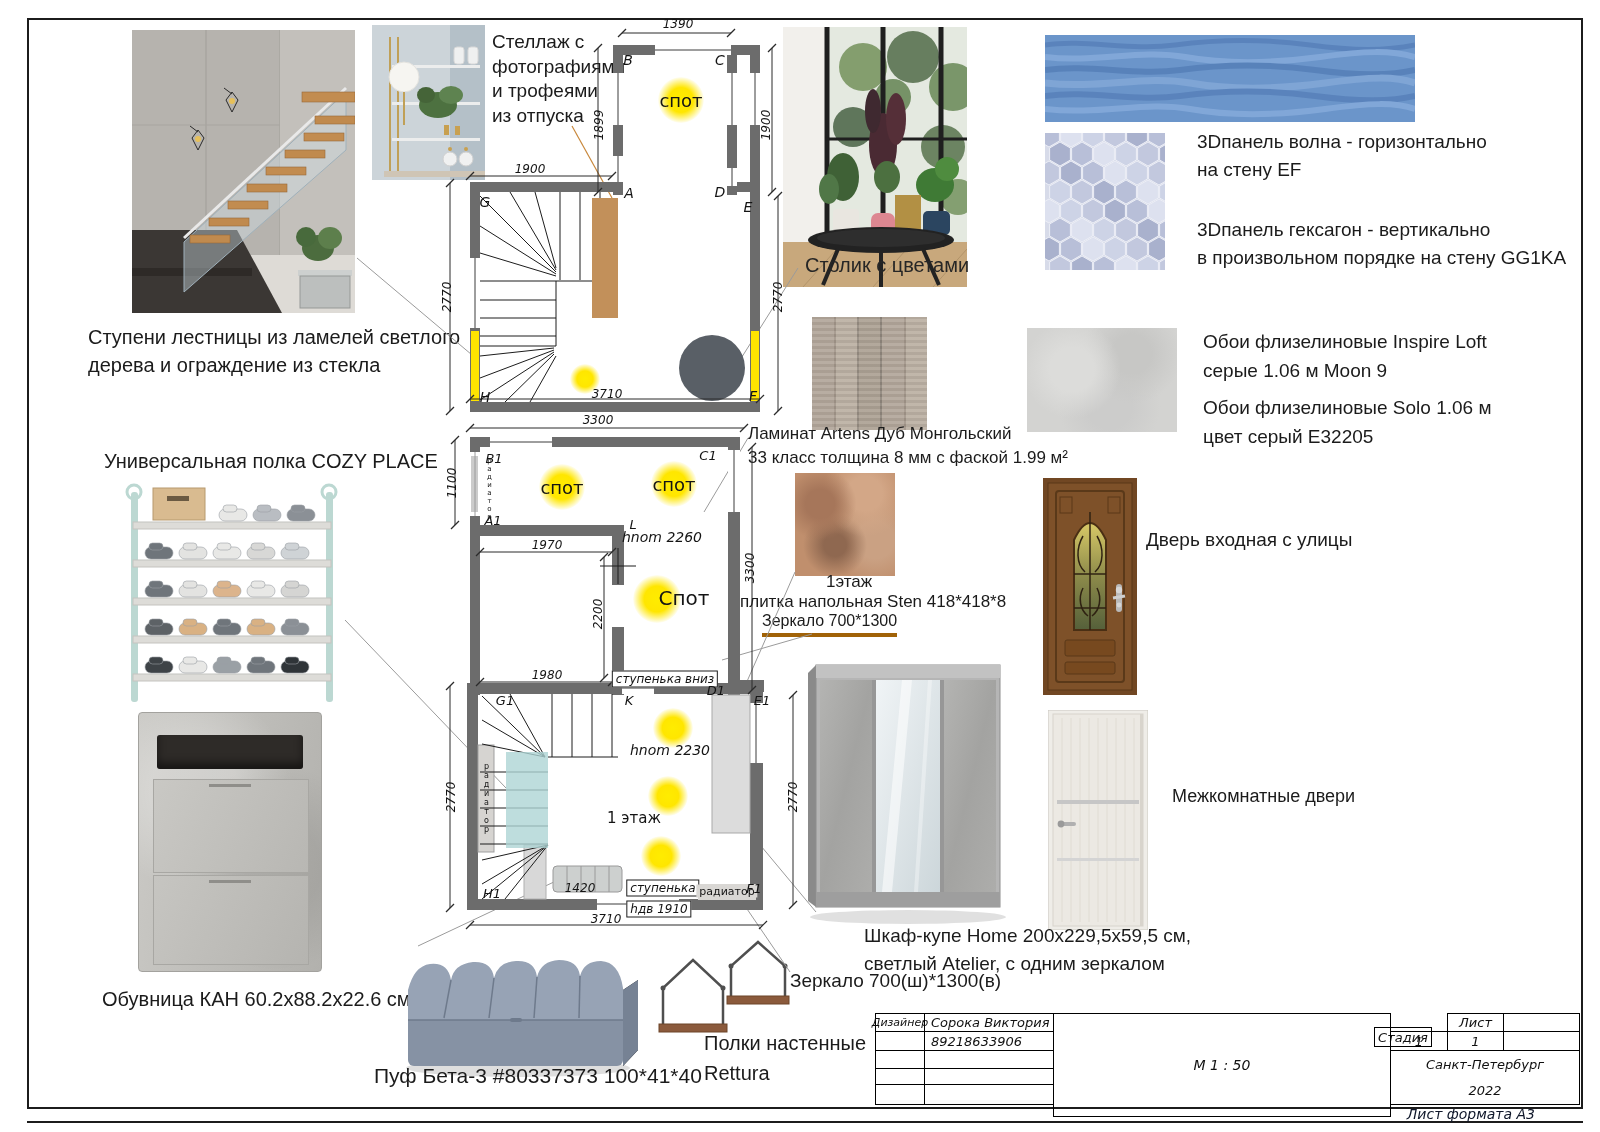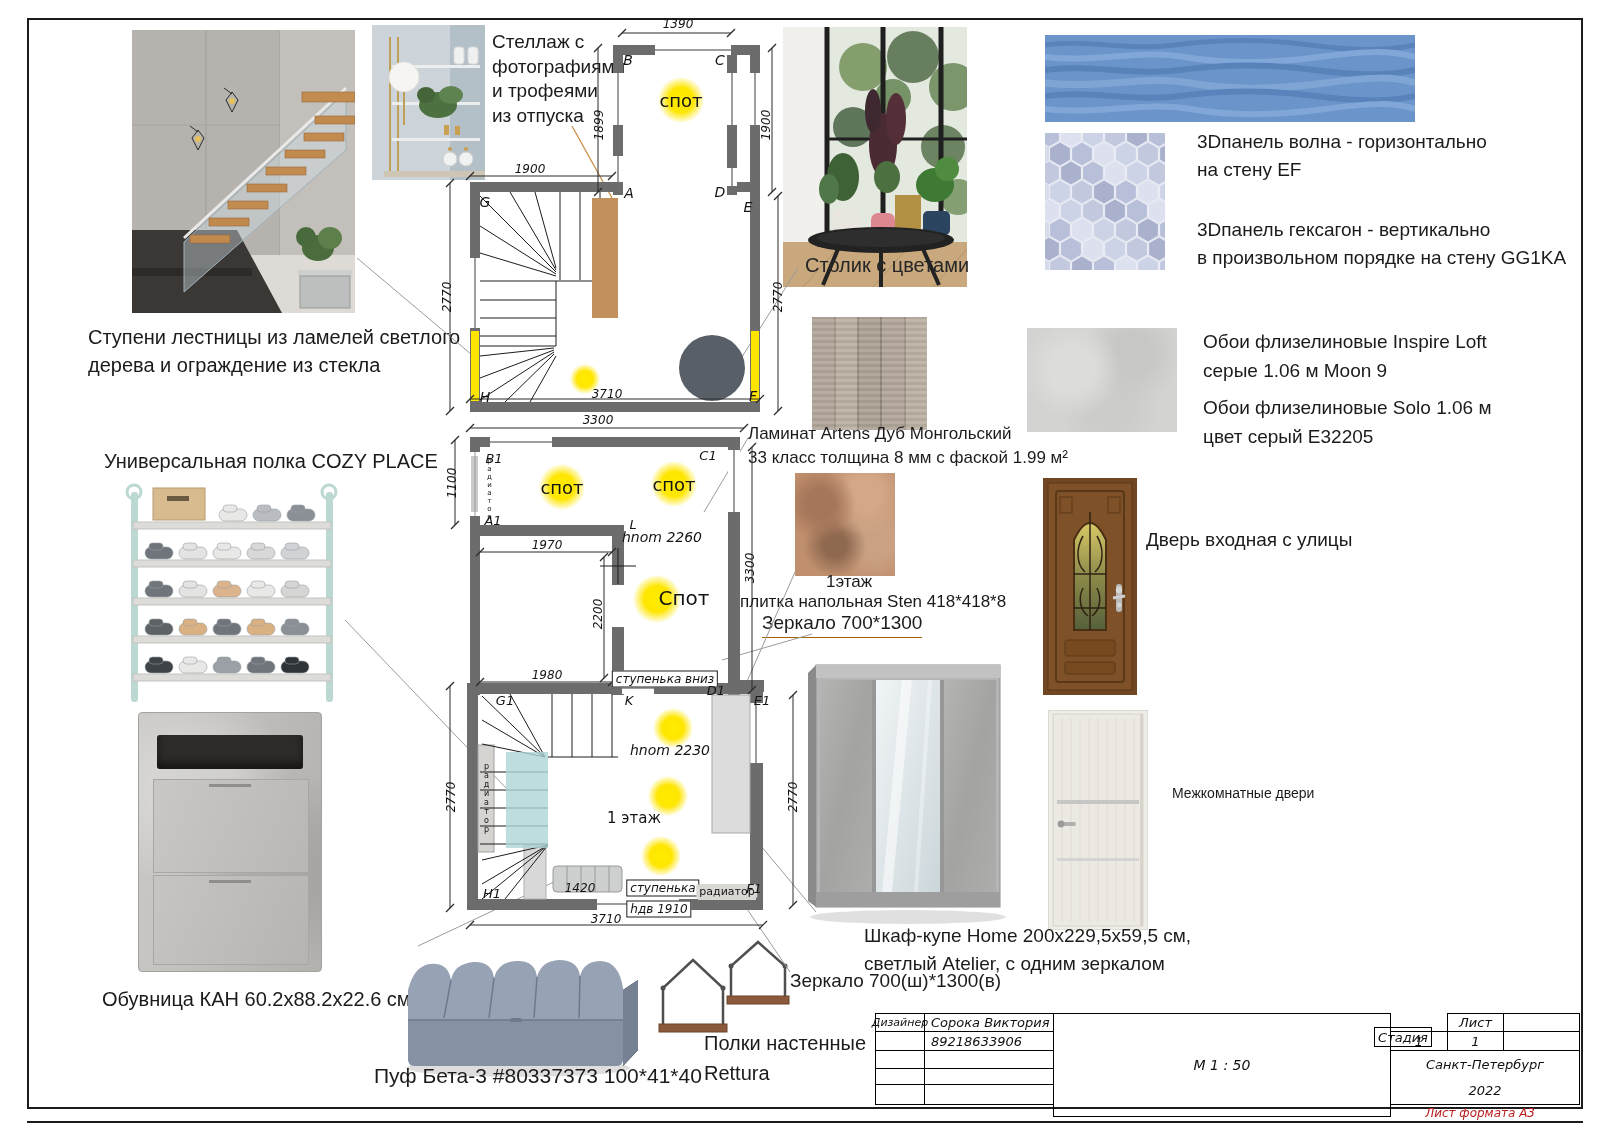--- a/index.html
+++ b/index.html
@@ -256,21 +256,21 @@
   <div class="cap" style="left:1203px;top:394px;font-size:19px;line-height:1.5;">Обои флизелиновые Solo 1.06 м
 цвет серый E32205</div>
 
   <div class="samp laminate" style="left:812px;top:317px;width:115px;height:113px;"></div>
   <div class="cap" style="left:748px;top:422px;font-size:17px;line-height:1.4;">Ламинат Artens Дуб Монгольский
 33 класс толщина 8 мм с фаской 1.99 м²</div>
 
   <div class="samp tile" style="left:795px;top:473px;width:100px;height:103px;"></div>
   <div class="cap" style="left:826px;top:570px;font-size:17px;">1этаж</div>
   <div class="cap" style="left:740px;top:590px;font-size:17px;">плитка напольная Sten 418*418*8</div>
-  <div class="cap" style="left:762px;top:610px;font-size:19px;border-bottom:1px solid #a16207;padding-bottom:1px;">Зеркало 700*1300</div>
+  <div class="cap" style="left:762px;top:610px;font-size:16px;border-bottom:4px solid #a16207;padding-bottom:1px;">Зеркало 700*1300</div>
 
   <div class="ph" style="left:1043px;top:478px;width:94px;height:217px;">
     <svg width="94" height="217">
       <defs>
         <linearGradient id="glassG" x1="0" y1="0" x2="0" y2="1">
           <stop offset="0" stop-color="#d8c967"></stop>
             <stop offset="0.5" stop-color="#8c8a4a"></stop>
           <stop offset="1" stop-color="#55603a"></stop>
         </linearGradient>
       </defs>
@@ -314,21 +314,21 @@
           <line x1="77" y1="8" x2="77" y2="212"></line>
         <line x1="86" y1="8" x2="86" y2="212"></line>
       </g>
       <rect x="9" y="90" width="82" height="4" fill="#c6c6c6"></rect>
       <rect x="9" y="148" width="82" height="3" fill="#d4d4d4"></rect>
       <rect x="10" y="112" width="18" height="4" rx="2" fill="#b0b0b0"></rect>
       <circle cx="13" cy="114" r="3.4" fill="#9a9a9a"></circle>
       <rect x="92" y="4" width="3" height="212" fill="#d8d4cc"></rect>
     </svg>
   </div>
-  <div class="cap" style="left:1172px;top:784px;font-size:14px;">Межкомнатные двери</div>
+  <div class="cap" style="left:1172px;top:784px;font-size:18px;">Межкомнатные двери</div>
 
   <div class="ph" style="left:808px;top:655px;width:200px;height:272px;">
     <svg width="200" height="272">
       <defs>
         <linearGradient id="mirrorG" x1="0" y1="0" x2="1" y2="1">
           <stop offset="0" stop-color="#f0f4f6"></stop>
             <stop offset="1" stop-color="#ccd6da"></stop>
         </linearGradient>
         <linearGradient id="concG" x1="0" y1="0" x2="1" y2="1">
           <stop offset="0" stop-color="#b4b4b2"></stop>
@@ -730,15 +730,15 @@
     <div class="tb center" style="left:572px;top:0;width:57px;height:19px;">Лист</div>
     <div class="tb" style="left:628px;top:0;width:77px;height:19px;"></div>
     <div class="tb center" style="left:515px;top:18px;width:58px;height:20px;">1</div>
     <div class="tb center" style="left:572px;top:18px;width:57px;height:20px;">1</div>
     <div class="tb" style="left:628px;top:18px;width:77px;height:20px;"></div>
     <div class="tb center" style="left:515px;top:37px;width:190px;height:55px;flex-direction:column;justify-content:space-around;">
       <span>Санкт-Петербург</span>
       <span>2022</span>
     </div>
   </div>
-  <div class="abs" style="left:1330px;top:1106px;width:205px;font-size:12px;font-style:italic;
-              font-family:'DejaVu Sans',sans-serif;text-align:right;color:#b91c1c;z-index:40;">Лист формата А3</div>
+  <div class="abs" style="left:1330px;top:1106px;width:205px;font-size:14px;font-style:italic;
+              font-family:'DejaVu Sans',sans-serif;text-align:right;color:#0f172a;z-index:40;">Лист формата А3</div>
 </div>
 
 </body></html>

